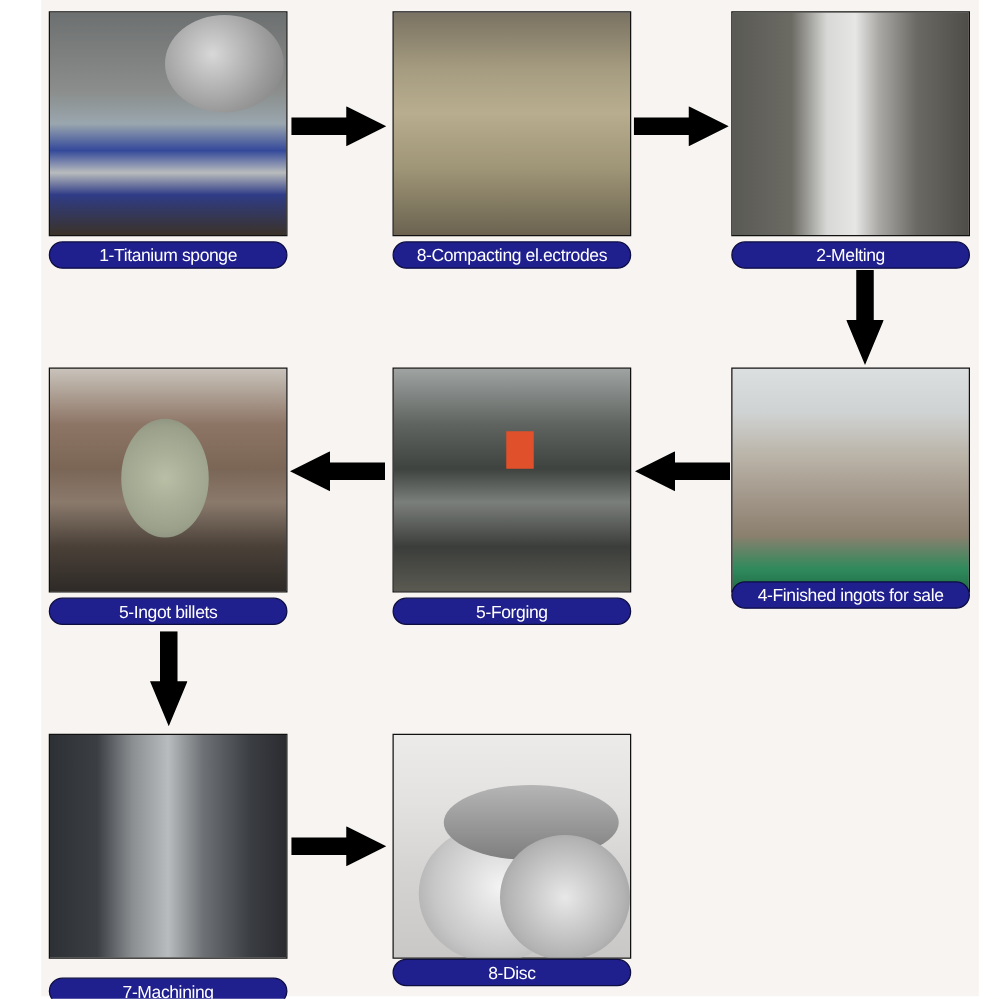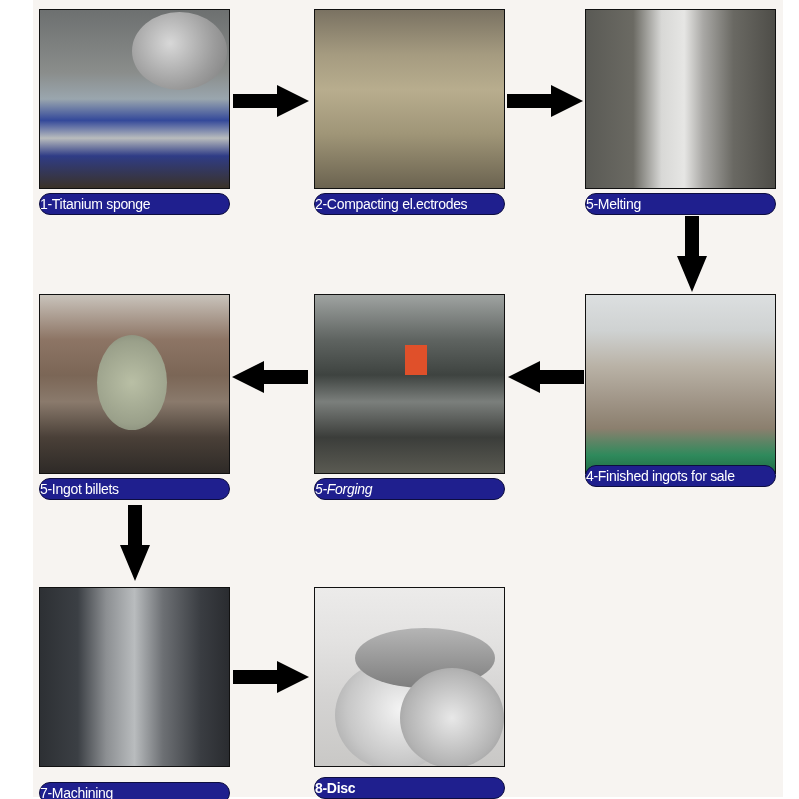--- a/index.html
+++ b/index.html
@@ -1,20 +1,20 @@
 <!DOCTYPE html>
 <html><head>
   <meta charset="utf-8">
   <style>
     html, body { margin:0; padding:0; background:#ffffff; }
     body { width:799px; height:799px; position:relative; overflow:hidden; font-family:"Liberation Sans", sans-serif; }
     .panel { position:absolute; left:33px; top:0; width:750px; height:797px; background:#f7f4f1; }
     .step { position:absolute; width:191px; }
     .photo { position:absolute; left:0; top:0; width:189px; height:178px; border:1px solid #111; overflow:hidden; }
-    .label { position:absolute; left:0; width:189px; height:20px; border:1px solid #0d0d40; border-radius:11px; background:#1f1f8e; color:#ffffff; font-size:14px; line-height:20px; text-align:left; white-space:nowrap; letter-spacing:-0.3px; }
+    .label { position:absolute; left:0; width:189px; height:20px; border:1px solid #0d0d40; border-radius:11px; background:#1f1f8e; color:#ffffff; font-size:14px; line-height:20px; text-align:center; white-space:nowrap; letter-spacing:-0.3px; }
     .arrow { position:absolute; }
     
     .p1 { background:linear-gradient(180deg,#6d7070 0%,#8a8d8b 35%,#9aa6ae 50%,#34499a 62%,#b9bcbd 72%,#2f3c86 82%,#3a3228 100%); }
     .p1 .sponge { position:absolute; right:2px; top:2px; width:95px; height:78px; border-radius:50%; background:radial-gradient(circle at 40% 40%,#d8d8d8,#9c9c9c 60%,#7a7a7a); }
     .p2 { background:linear-gradient(180deg,#7a7262 0%,#a59b80 25%,#b8ad8e 45%,#9f9577 70%,#6b6350 100%); }
     .p3 { background:linear-gradient(90deg,#5a5a55 0%,#6b6a63 25%,#d8d8d6 40%,#e6e6e4 52%,#a9a8a5 62%,#6a6963 78%,#4e4d48 100%); }
     .p4 { background:linear-gradient(180deg,#dcdfe0 0%,#cfd2d2 20%,#b9b2a6 40%,#9f9486 60%,#8b7f6e 75%,#2f8a5c 90%,#1f6c45 100%); }
     .p5 { background:linear-gradient(180deg,#9fa3a1 0%,#5f6461 25%,#3e4340 45%,#7b7f7c 60%,#3b3d3a 80%,#5a5a52 100%); }
     .p5 .glow { position:absolute; left:90px; top:50px; width:22px; height:30px; background:#e0502a; }
     .p6 { background:linear-gradient(180deg,#c9c3bb 0%,#8d7565 25%,#7b6656 45%,#8a7a6c 60%,#4a4038 80%,#2e2a27 100%); }
@@ -32,59 +32,59 @@
 
 <div class="step" style="left:39px; top:9px;">
   <div class="photo p1">
       <div class="sponge"></div>
     </div>
   <div class="label" style="top:184px;">1-Titanium sponge</div>
 </div>
 
 <div class="step" style="left:314px; top:9px;">
   <div class="photo p2"></div>
-  <div class="label" style="top:184px;">2-Compacting el.ectrodes</div>
+  <div class="label" style="top:184px;">8-Compacting el.ectrodes</div>
 </div>
 
 <div class="step" style="left:585px; top:9px;">
   <div class="photo p3"></div>
-  <div class="label" style="top:184px;">5-Melting</div>
+  <div class="label" style="top:184px;">2-Melting</div>
 </div>
 
 <div class="step" style="left:39px; top:294px;">
   <div class="photo p6">
       <div class="billet"></div>
     </div>
   <div class="label" style="top:184px;">5-Ingot billets</div>
 </div>
 
 <div class="step" style="left:314px; top:294px;">
   <div class="photo p5">
       <div class="glow"></div>
     </div>
-  <div class="label" style="top:184px;font-style:italic;">5-Forging</div>
+  <div class="label" style="top:184px;">5-Forging</div>
 </div>
 
 <div class="step" style="left:585px; top:294px;">
   <div class="photo p4"></div>
   <div class="label" style="top:171px;">4-Finished ingots for sale</div>
 </div>
 
 <div class="step" style="left:39px; top:587px;">
   <div class="photo p7"></div>
   <div class="label" style="top:181px;margin-top:14px;">7-Machining</div>
 </div>
 
 <div class="step" style="left:314px; top:587px;">
   <div class="photo p8">
     <div class="disc1"></div>
     <div class="disc2"></div>
     <div class="disc3"></div>
   </div>
-  <div class="label" style="top:190px;font-weight:bold;">8-Disc</div>
+  <div class="label" style="top:180px;">8-Disc</div>
 </div>
 
 <svg class="arrow" style="left:233px; top:85px;" width="76" height="32" viewBox="0 0 76 32">
   <polygon points="0,9 44,9 44,0 76,16 44,32 44,23 0,23" fill="#000"></polygon>
 </svg>
 <svg class="arrow" style="left:507px; top:85px;" width="76" height="32" viewBox="0 0 76 32">
   <polygon points="0,9 44,9 44,0 76,16 44,32 44,23 0,23" fill="#000"></polygon>
 </svg>
 <svg class="arrow" style="left:677px; top:216px;" width="30" height="76" viewBox="0 0 30 76">
   <polygon points="8,0 22,0 22,40 30,40 15,76 0,40 8,40" fill="#000"></polygon>

